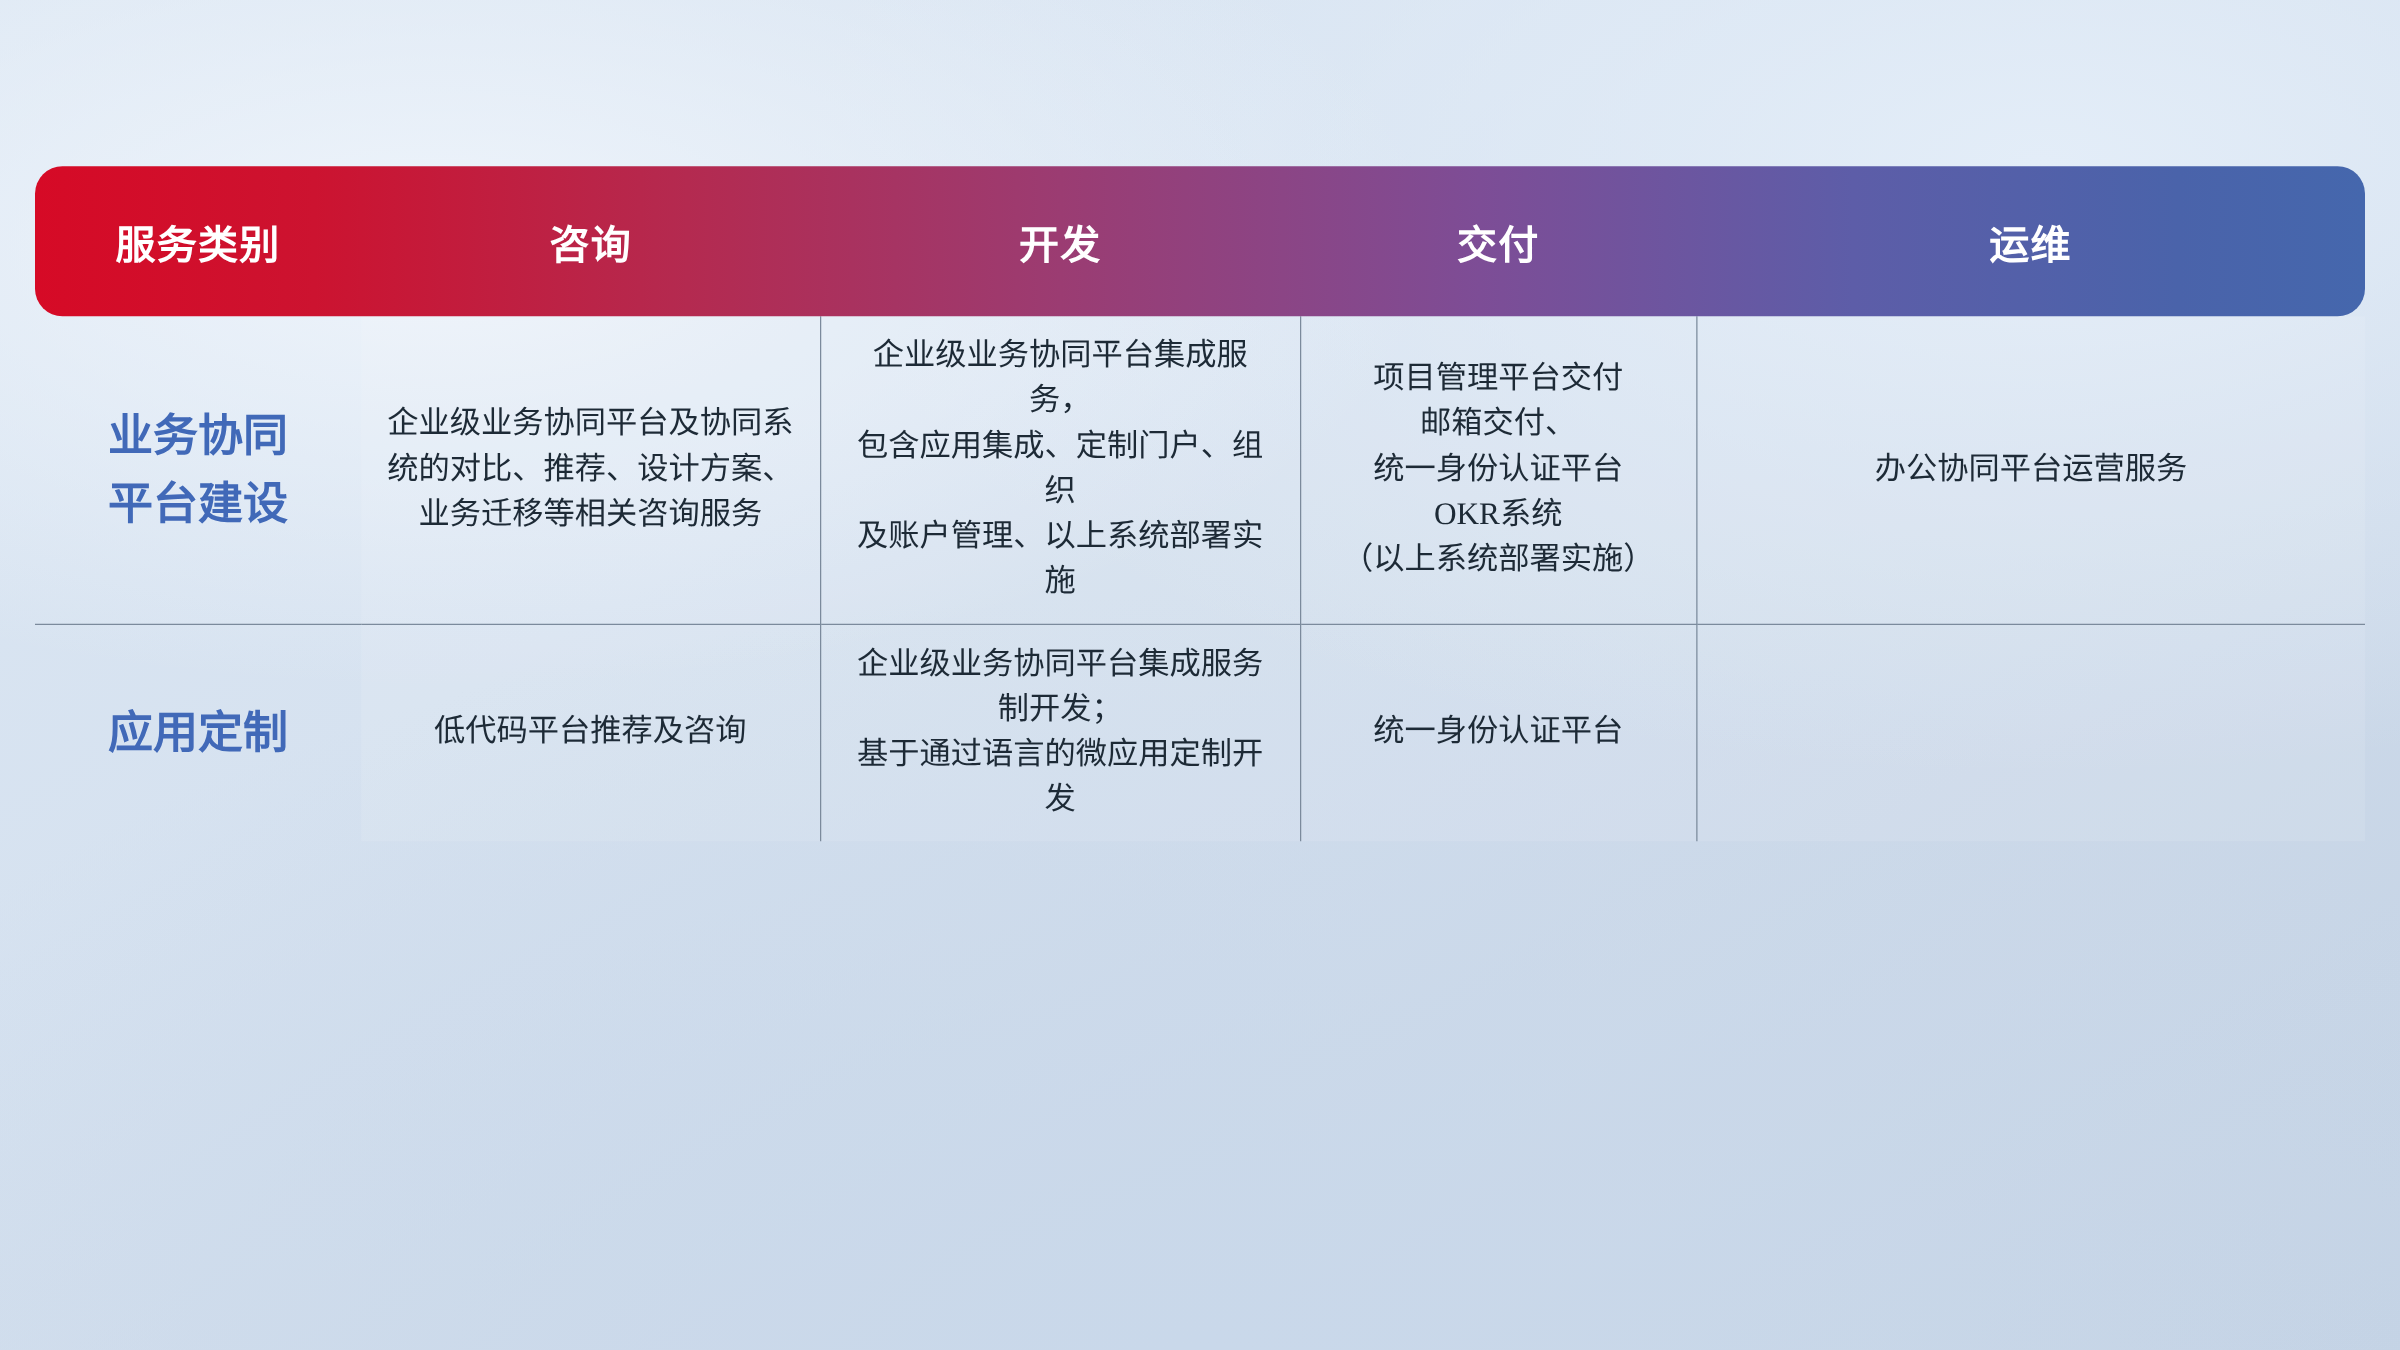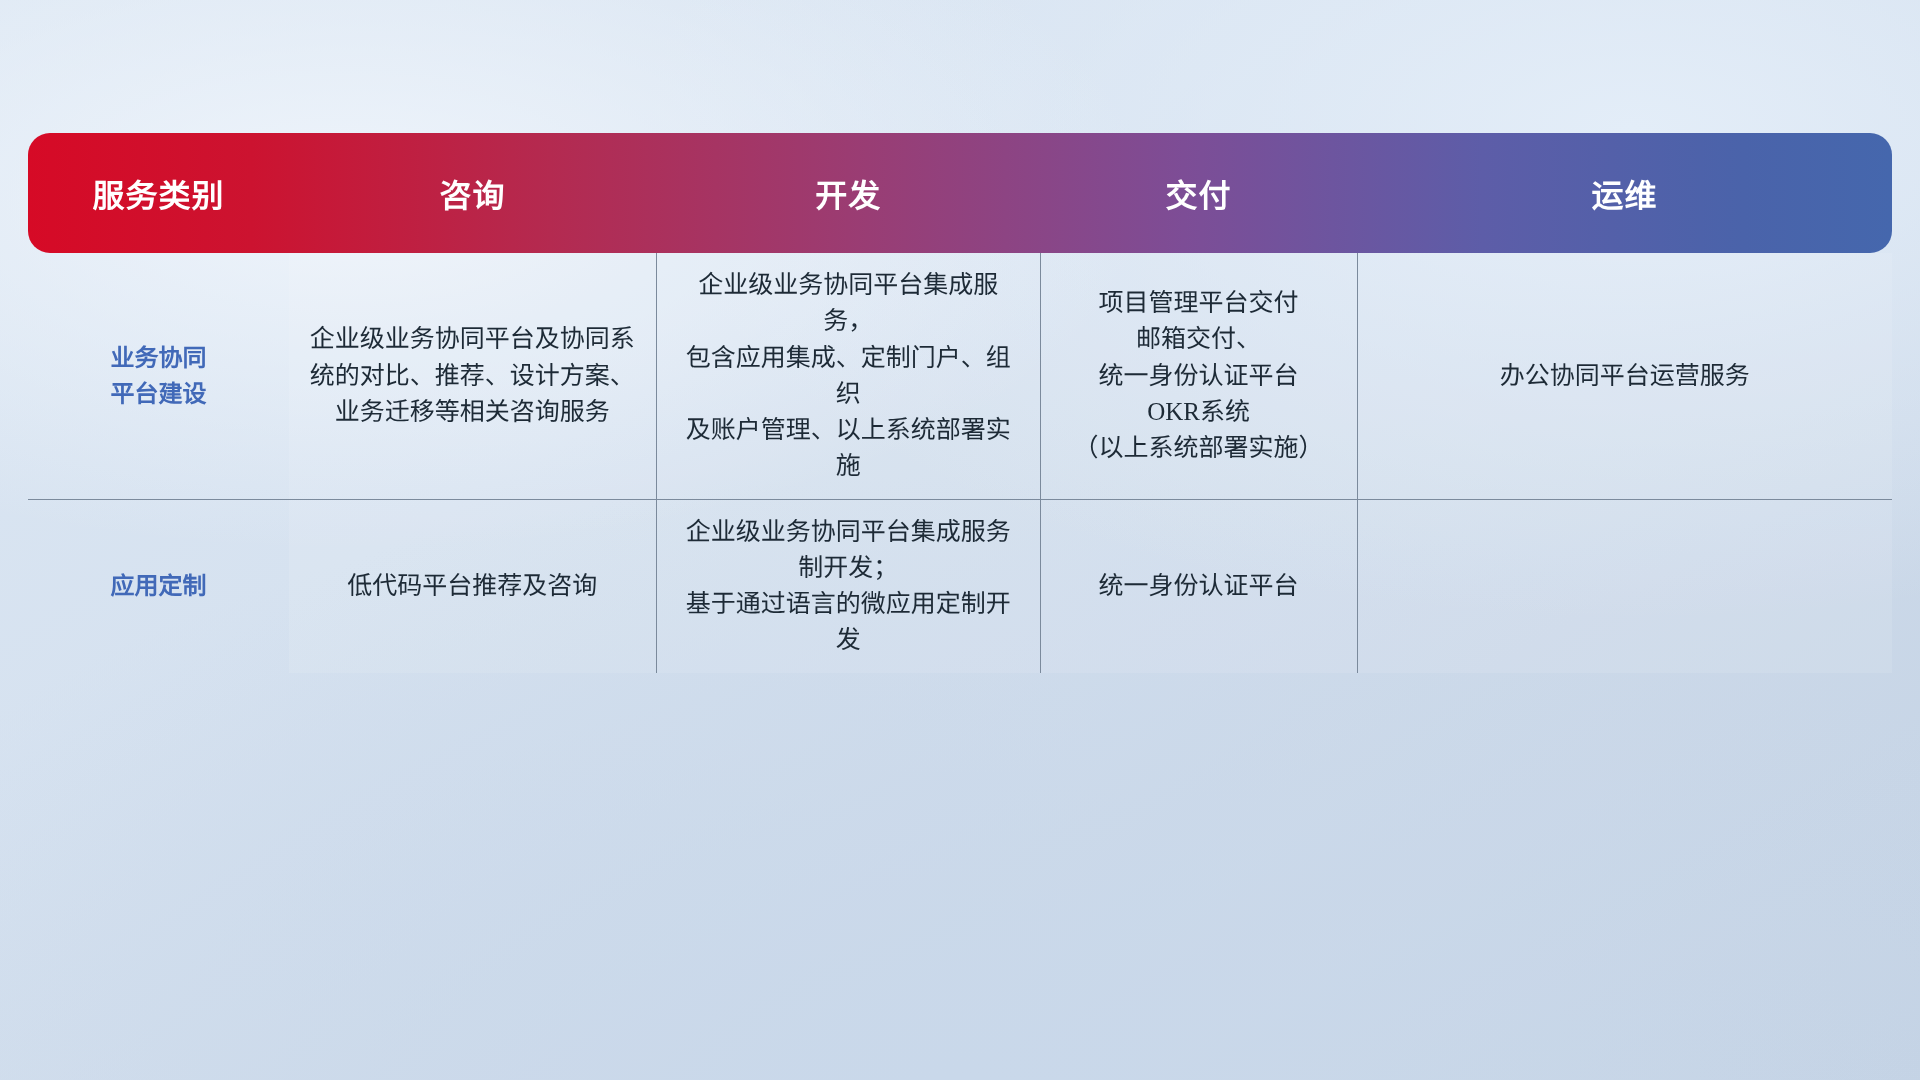--- a/index.html
+++ b/index.html
@@ -76,21 +76,21 @@
     color: #1d2a36;
     text-align: center;
     vertical-align: middle;
     background: rgba(255,255,255,0.10);
   }
   tbody tr td:first-child {
     border-left: none;
     border-right: none;
     color: #4169b8;
     font-weight: bold;
-    font-size: 24px;
+    font-size: 36px;
     line-height: 1.5;
     background: transparent;
   }
   tbody tr:last-child td {
     border-bottom: none;
   }
   tbody tr td:last-child {
     border-right: none;
   }
   tbody tr:nth-child(1) { height: 205px; }

